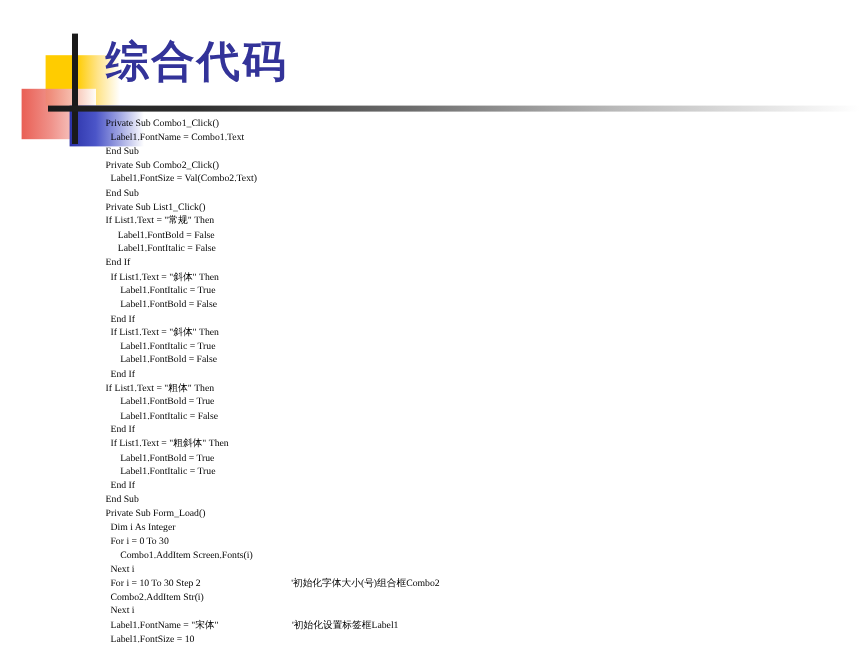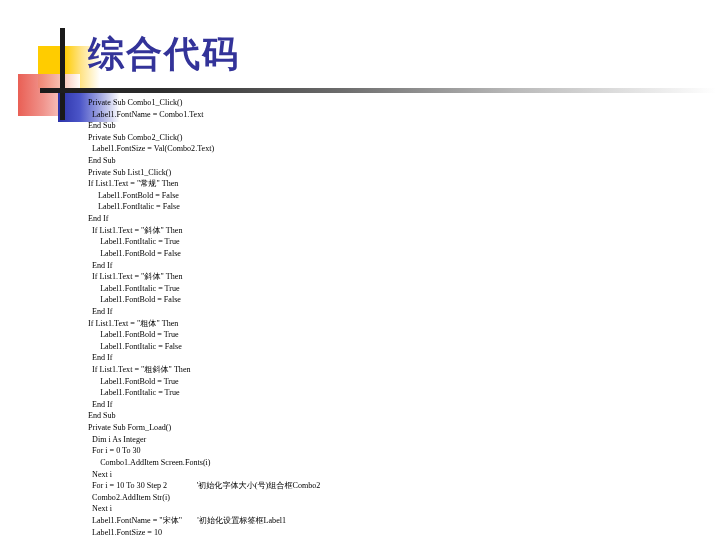--- a/index.html
+++ b/index.html
@@ -73,21 +73,21 @@
     width: 676px;
     height: 5px;
     background: linear-gradient(to right, #1a1a1a 0%, #2e2e2e 18%, #6d6d6d 45%, #b9b9b9 70%, #ffffff 100%);
   }
 
   
   .title {
     position: absolute;
     left: 88px;
     top: 36px;
-    font-family: Liberation Sans, sans-serif;
+    font-family: Liberation Mono, monospace;
     font-size: 36px;
     font-weight: bold;
     color: #333399;
     letter-spacing: 2px;
     line-height: 1;
     white-space: nowrap;
   }
 
   
   .code-body {
@@ -103,20 +103,21 @@
     color: #000000;
     white-space: pre;
   }
   .code-line {
     white-space: pre;
     display: block;
     height: 11.62px;
   }
   .code-line .cmt {
     display: inline-block;
+    margin-left: 46px;
   }
 </style>
 </head>
 <body>
 
 <div class="slide">
 
   <div class="decor">
     <div class="sq-yellow"></div>
     <div class="sq-red"></div>

